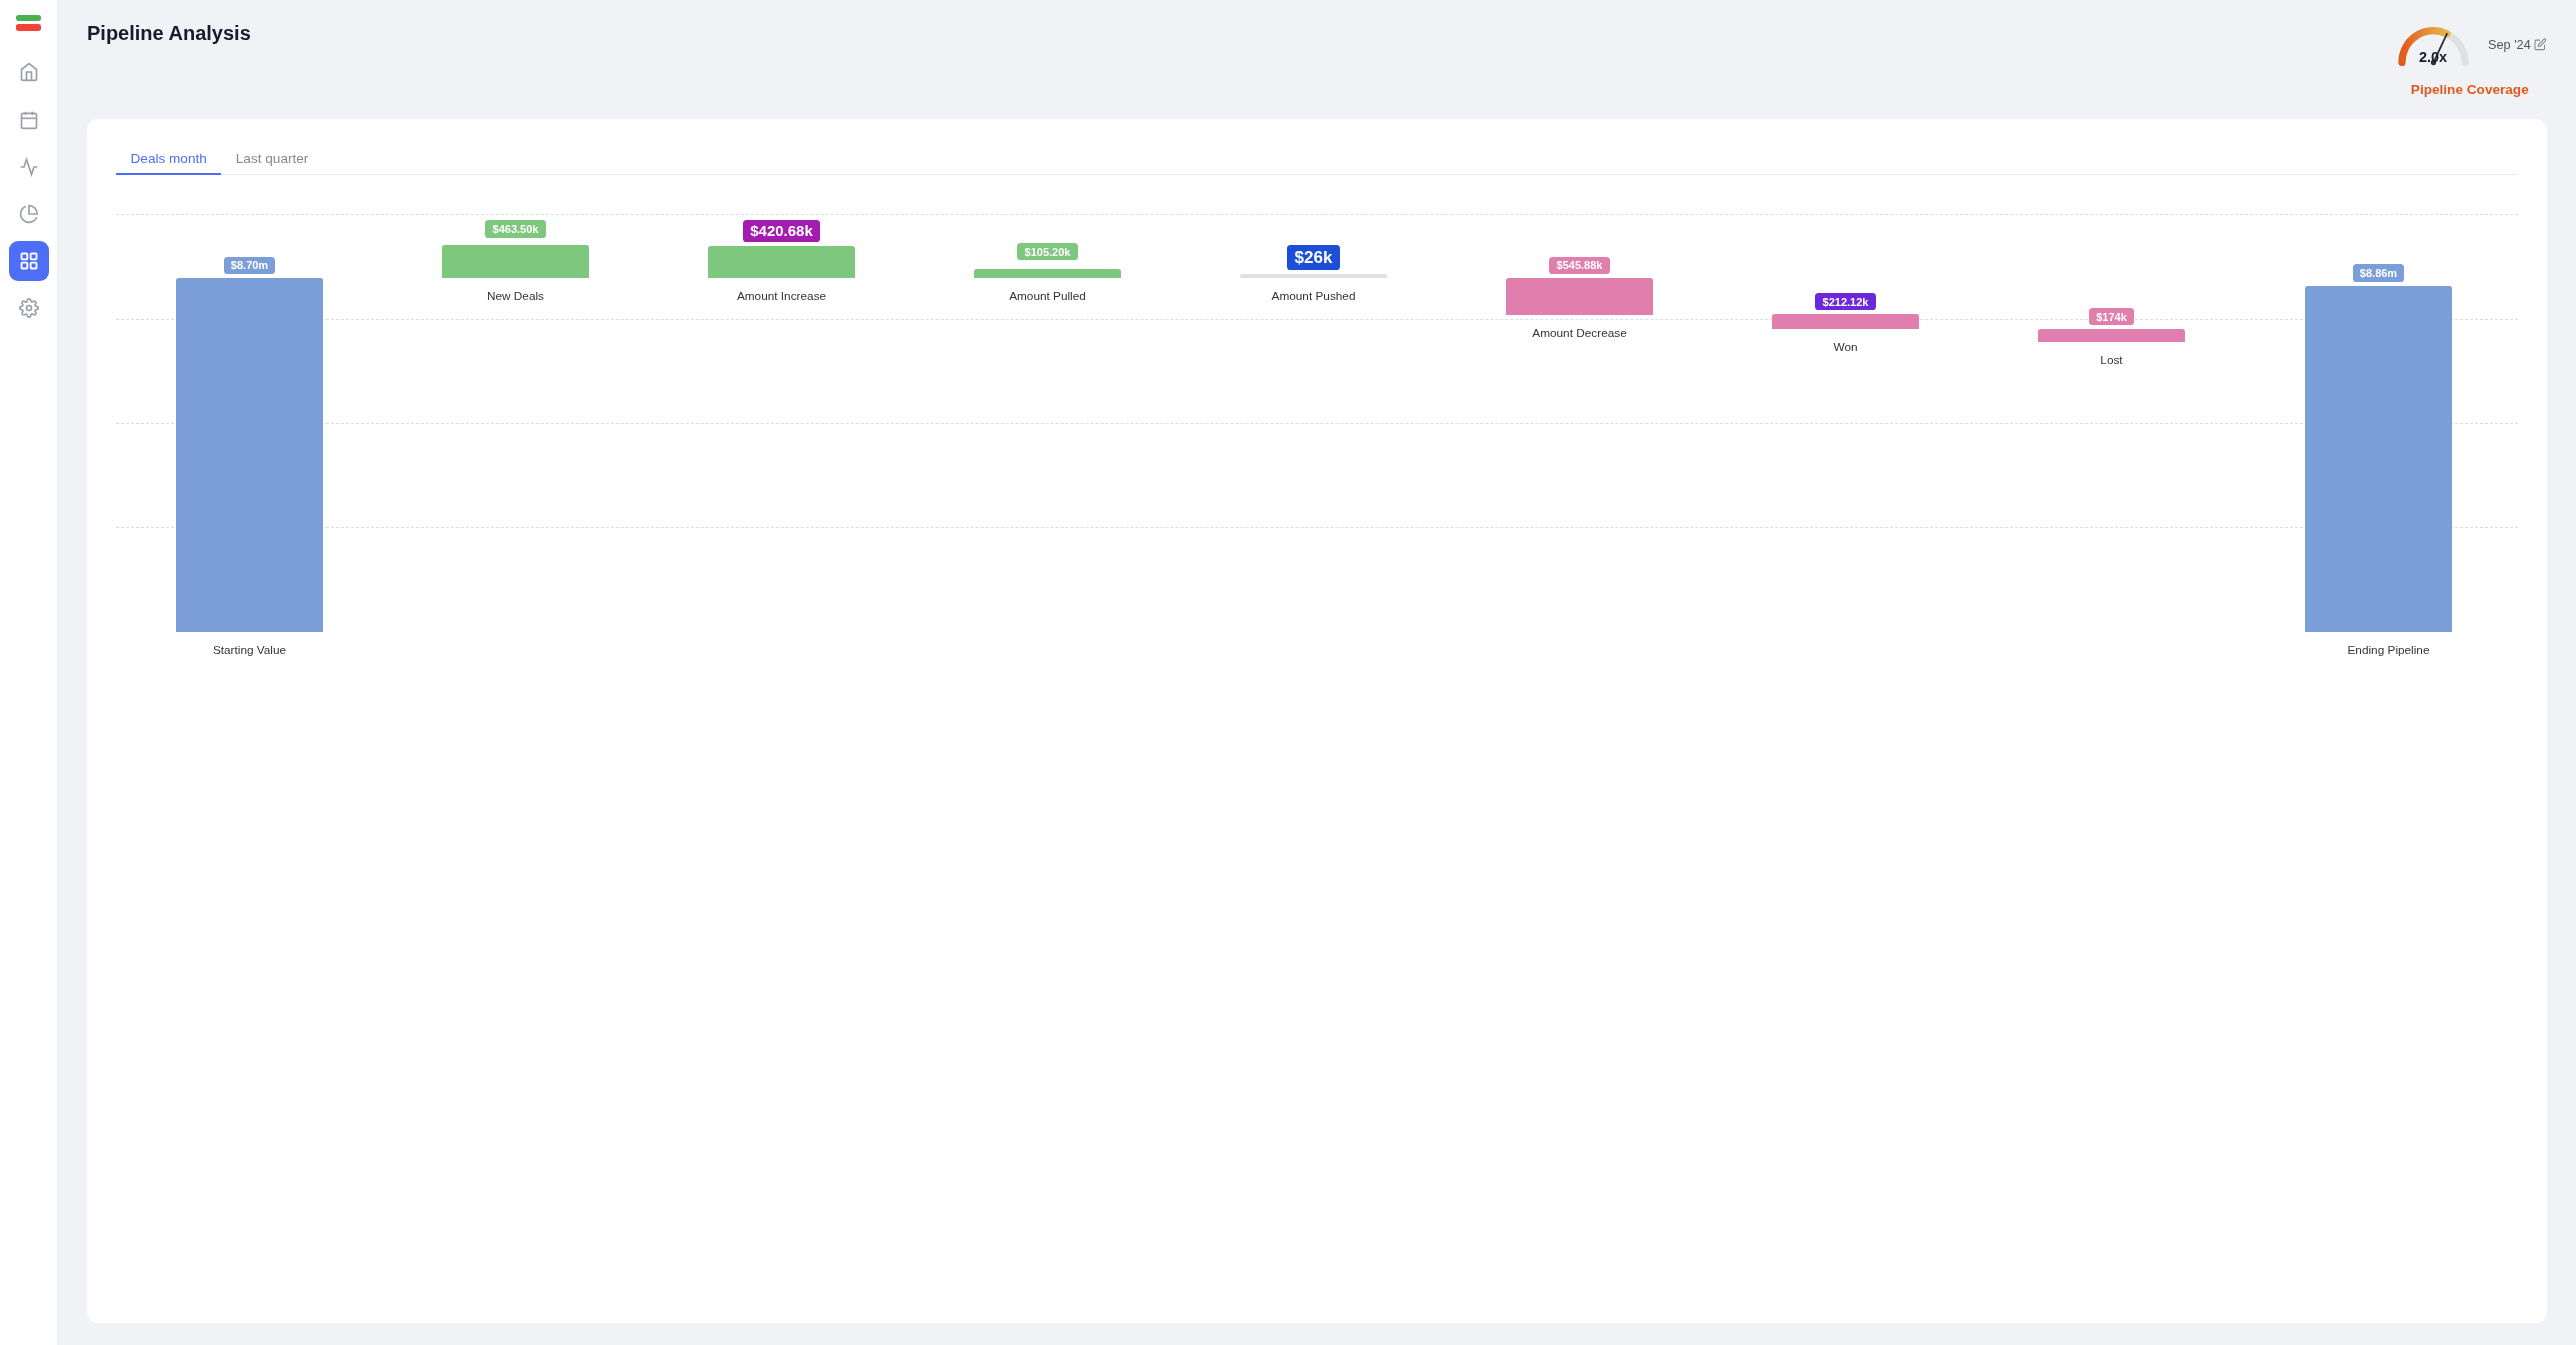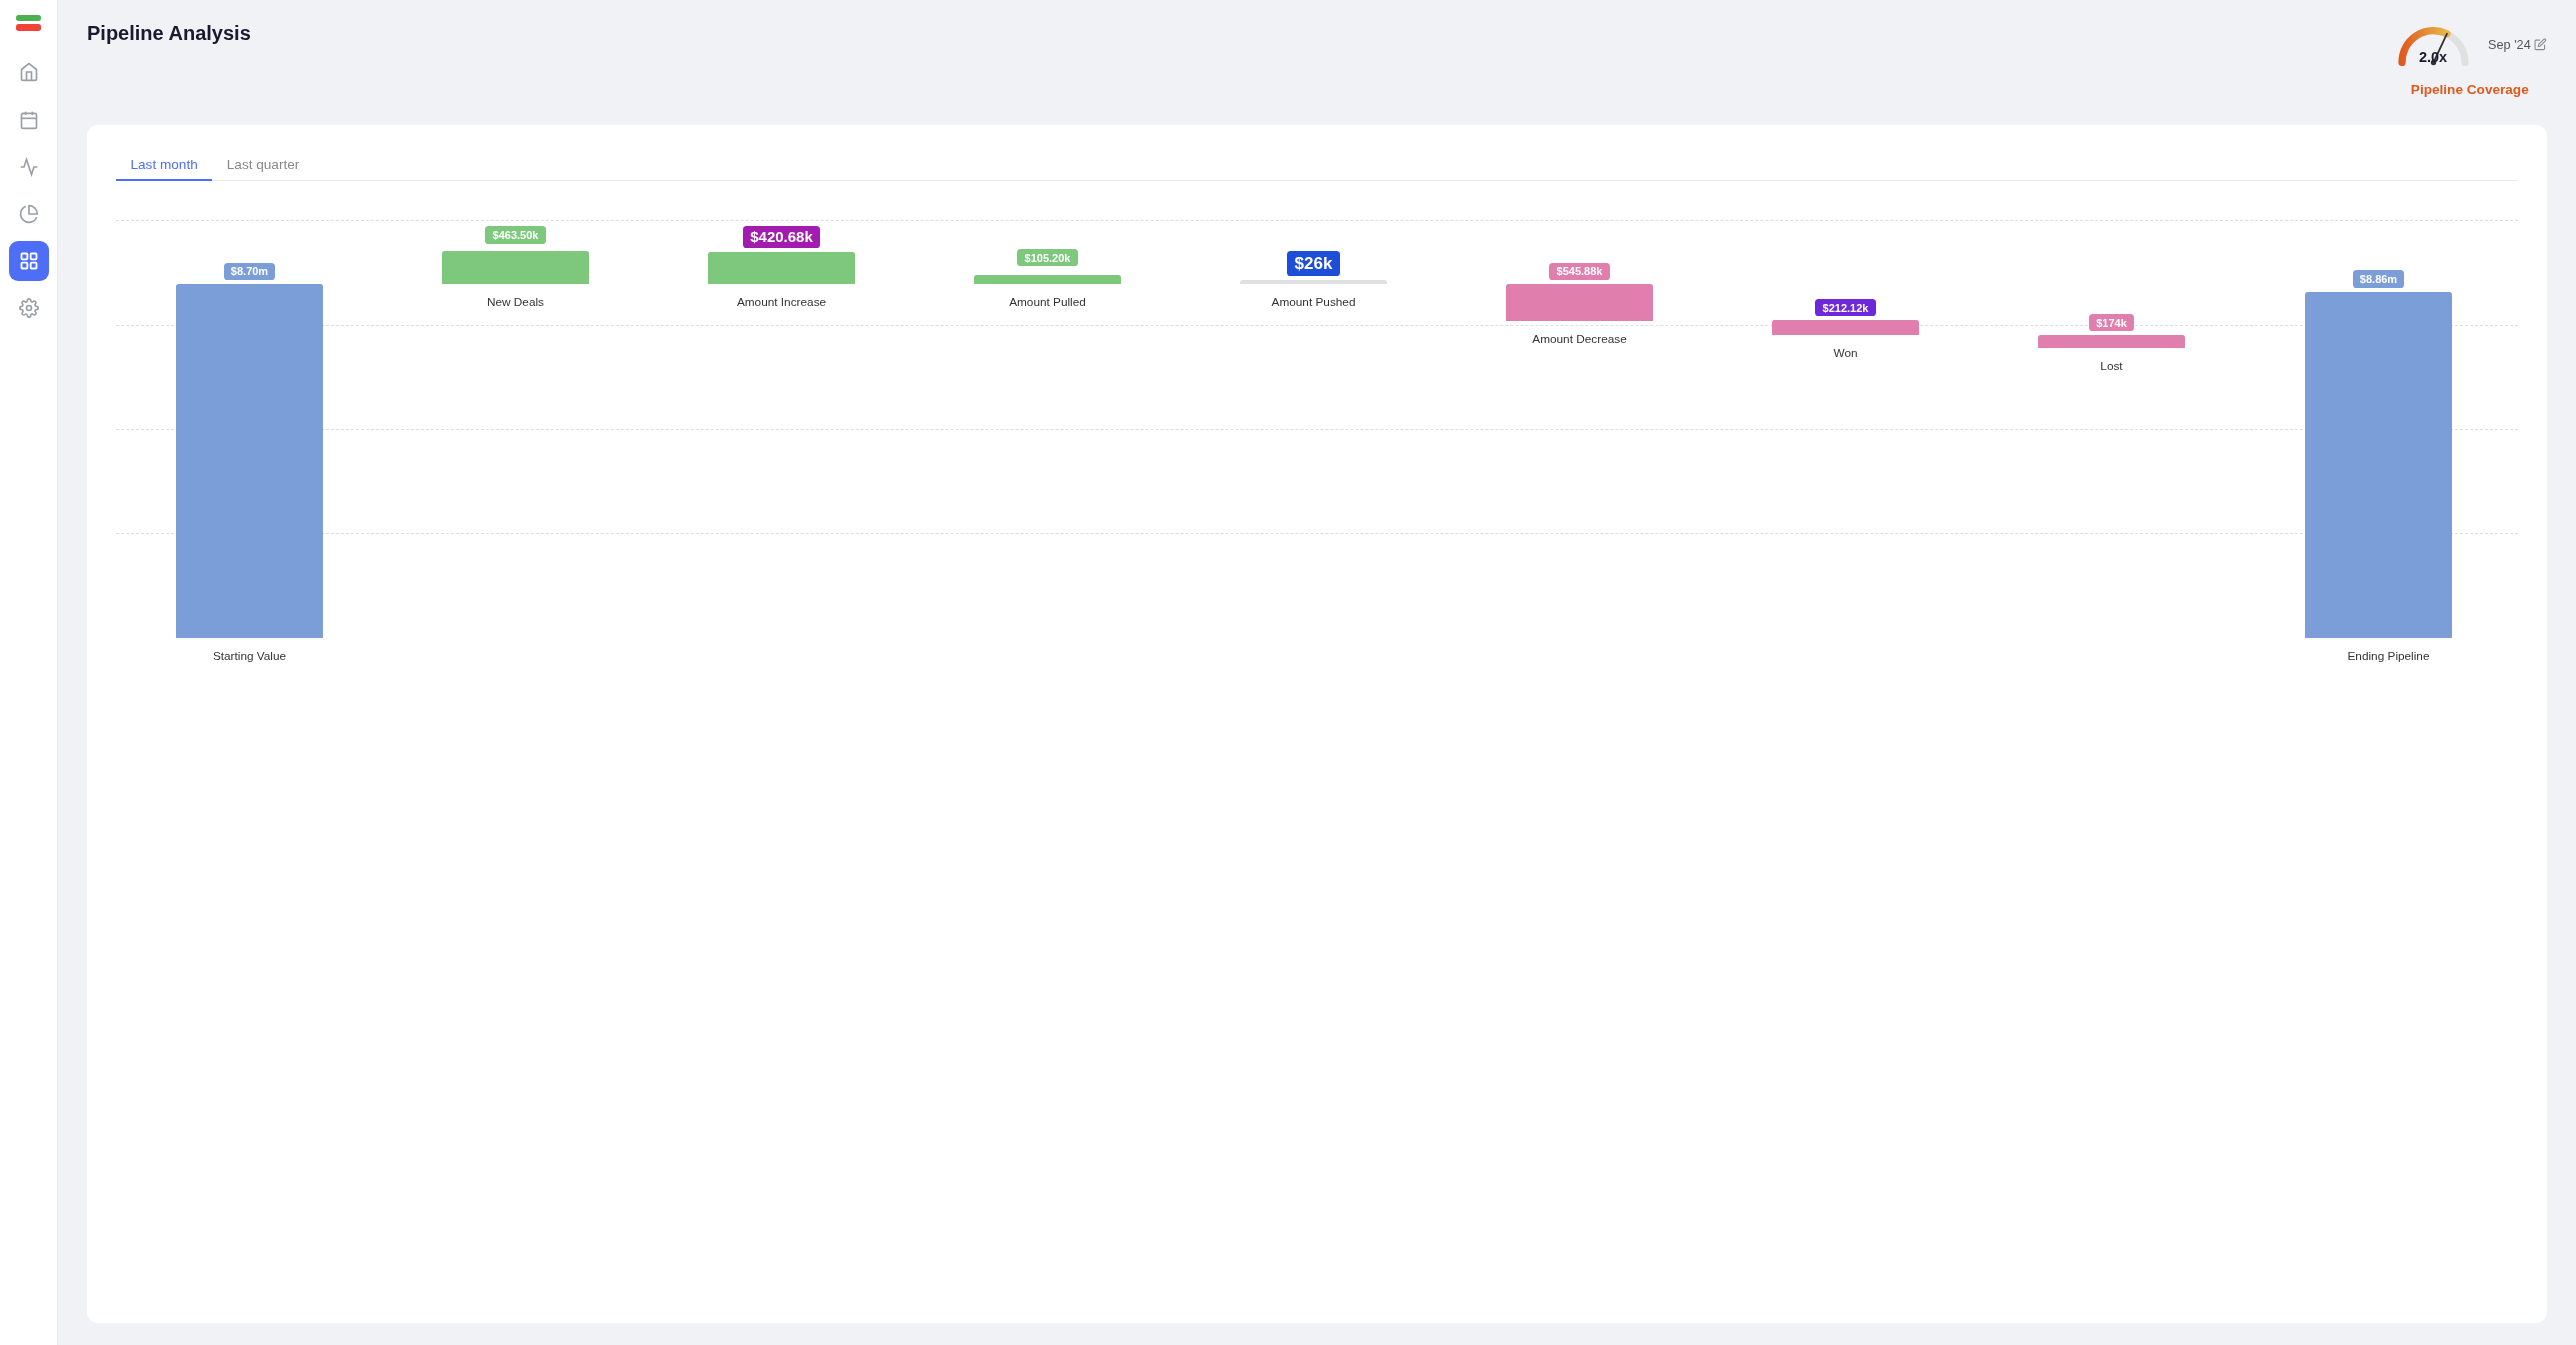--- a/index.html
+++ b/index.html
@@ -61,21 +61,21 @@
       flex-direction: column;
       padding: 22px 29px;
       overflow: auto;
     }
 
     
     .header {
       display: flex;
       align-items: flex-start;
       justify-content: space-between;
-      margin-bottom: 28px;
+      margin-bottom: 22px;
     }
     .page-title {
       font-size: 20px;
       font-weight: 700;
       color: #1a1a2e;
     }
     .header-right {
       display: flex;
       flex-direction: column;
       align-items: center;
@@ -278,21 +278,21 @@
           </div>
         </div>
       </div>
       <div class="pipeline-coverage-label">Pipeline Coverage</div>
     </div>
   </div>
 
   <div class="card">
 
     <div class="tabs">
-      <div class="tab active">Last month</div>
+      <div class="tab active">Deals month</div>
       <div class="tab">Last quarter</div>
     </div>
 
     <div class="chart-area" id="chart-container">
 
     <div class="grid-line" style="bottom: 140px;"></div>
         <div class="grid-line" style="bottom: 244px;"></div>
         <div class="grid-line" style="bottom: 348px;"></div>
         <div class="grid-line" style="bottom: 453px;"></div>
         <div style="position: absolute; left: 60px; bottom: 36px; width: 147px; display: flex; flex-direction: column; align-items: center;">

